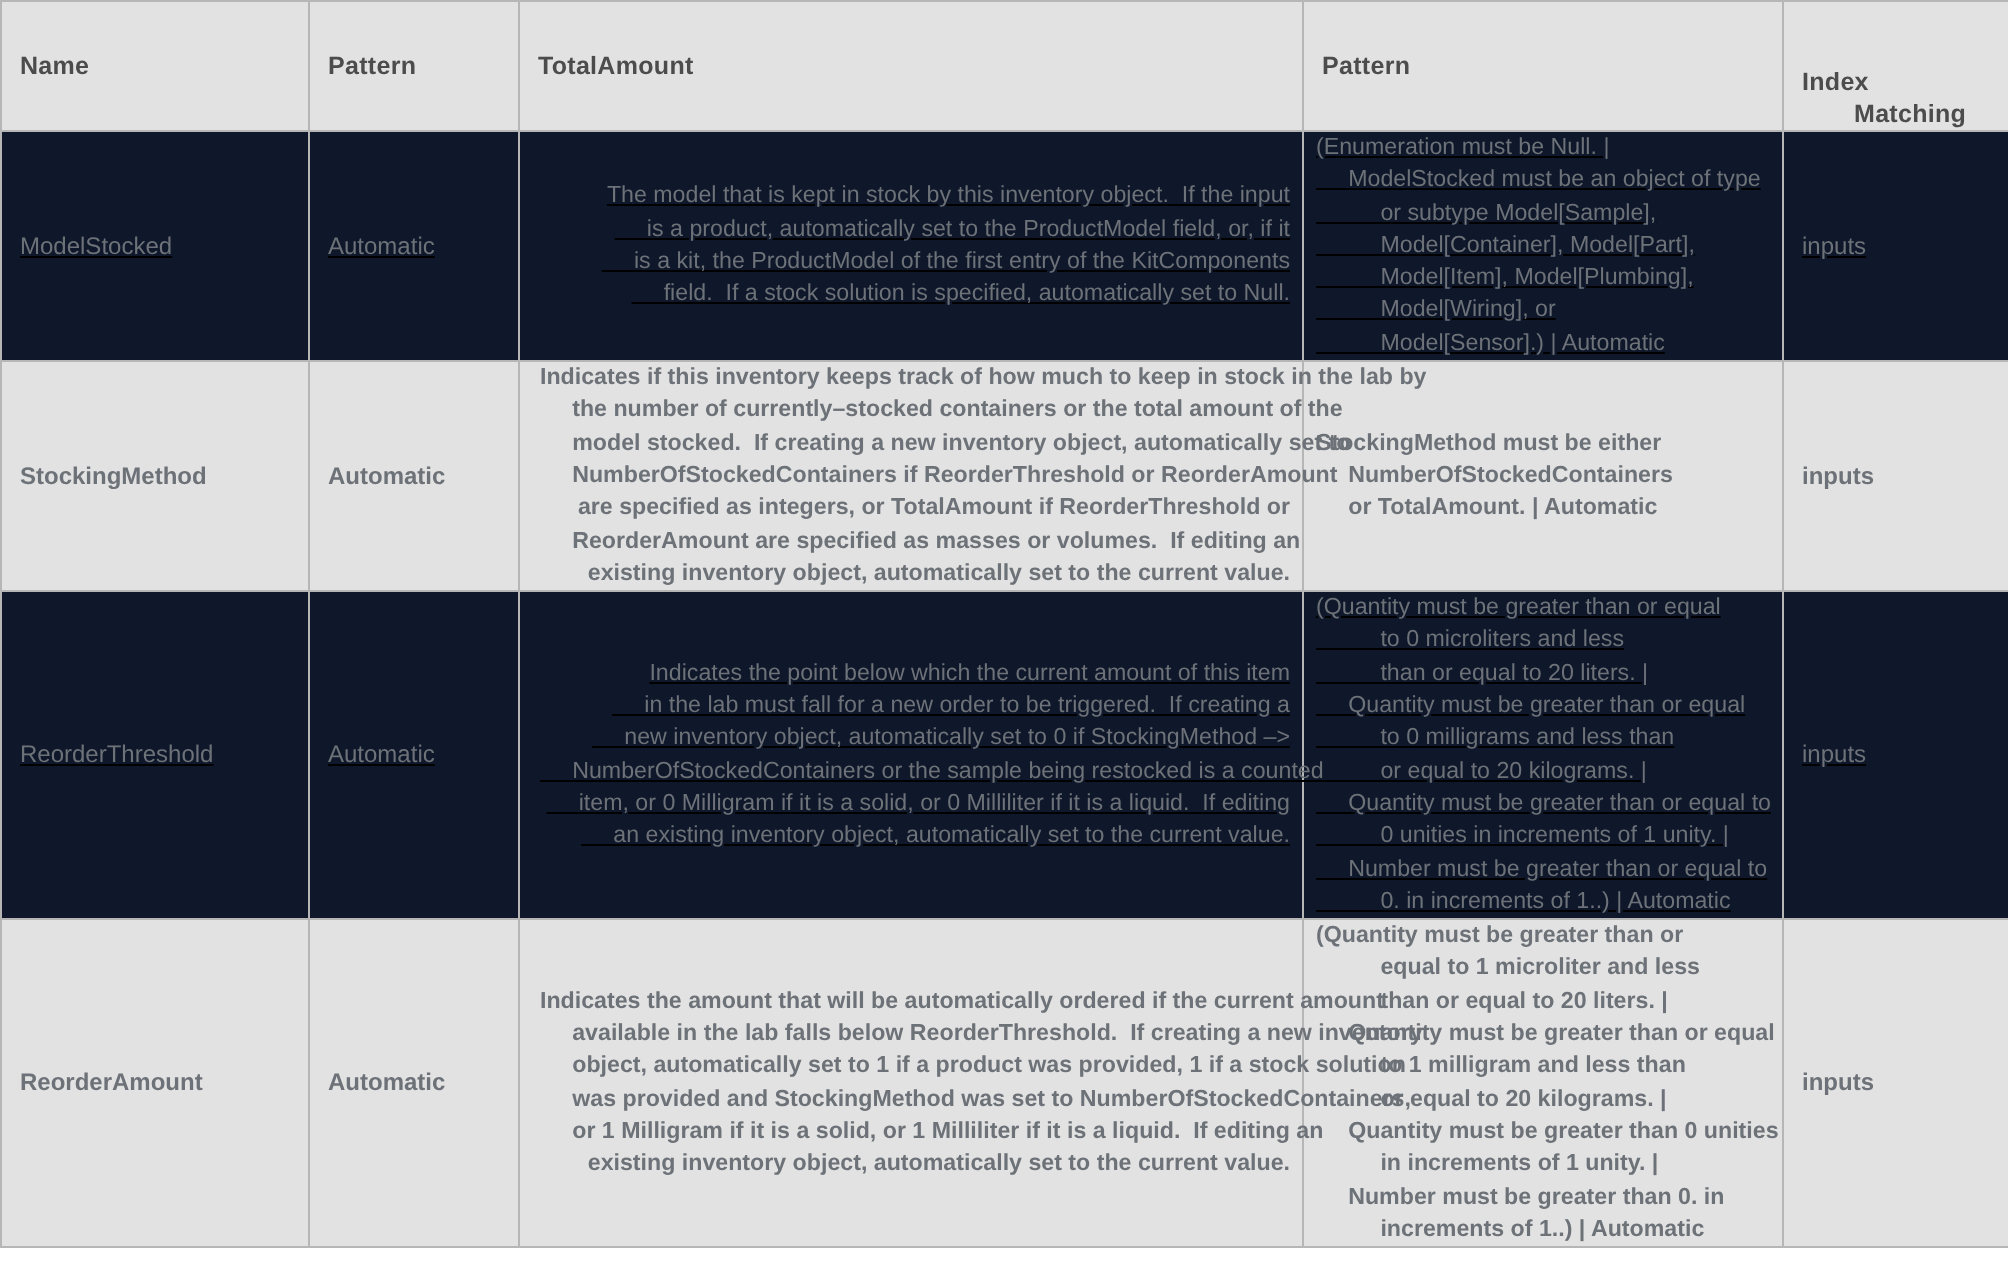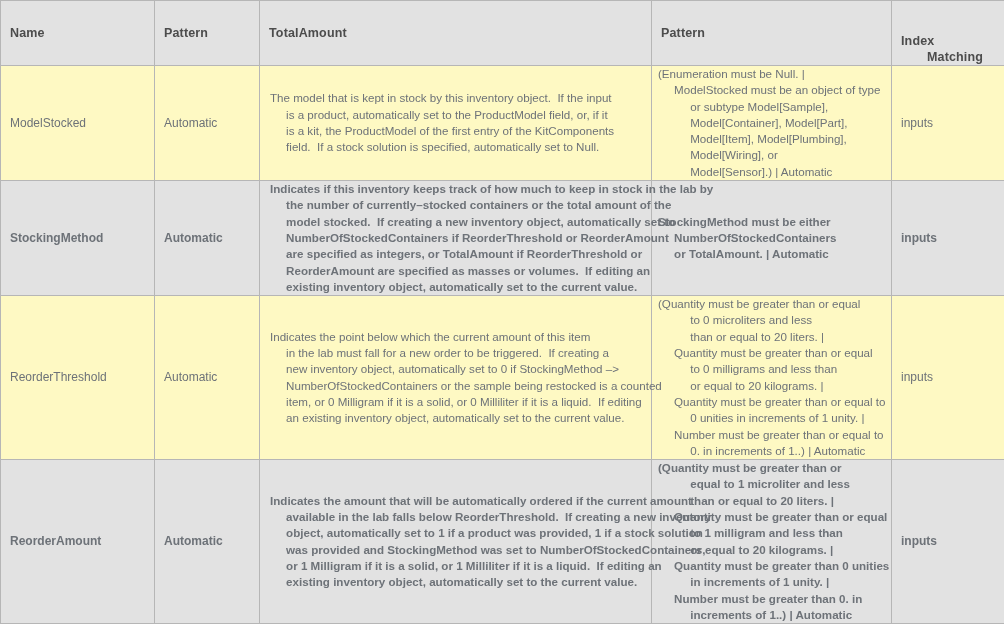--- a/index.html
+++ b/index.html
@@ -49,41 +49,41 @@
   }
   .th-inner.indented {
     white-space: pre;
     margin-top: 32px;
   }
   .th-inner.indented .l2 {
     display: block;
     padding-left: 26px;
   }
 
-  #doc-table tbody tr.row-odd  > td { background: #fef9c3; }
+  #doc-table tbody tr.row-odd  > td { background: #0f172a; text-decoration: underline; }
   #doc-table tbody tr.row-even > td { background: #e2e2e2; font-weight: bold; }
 
   .cell-text {
     font-size: 12px;
     color: #6d7278;
     line-height: 16.6px;
     padding: 0 8px;
   }
   td.col-name .cell-text,
   td.col-default .cell-text,
   td.col-index .cell-text {
     white-space: nowrap;
   }
   td.col-desc .cell-text,
   td.col-pattern .cell-text {
     white-space: pre;
     font-size: 11.6px;
     line-height: 16.3px;
   }
-  td.col-desc .cell-text { padding: 0 6px 0 10px; }
+  td.col-desc .cell-text { padding: 0 6px 0 10px; text-align: right; }
   td.col-pattern .cell-text { padding: 0 6px 0 6px; }
   td.col-index  .cell-text { padding-left: 9px; }
   td.col-name   .cell-text { padding-left: 9px; }
   td.col-default .cell-text { padding-left: 9px; }
 </style>
 </head>
 <body>
 
 <table id="doc-table">
   <colgroup>

